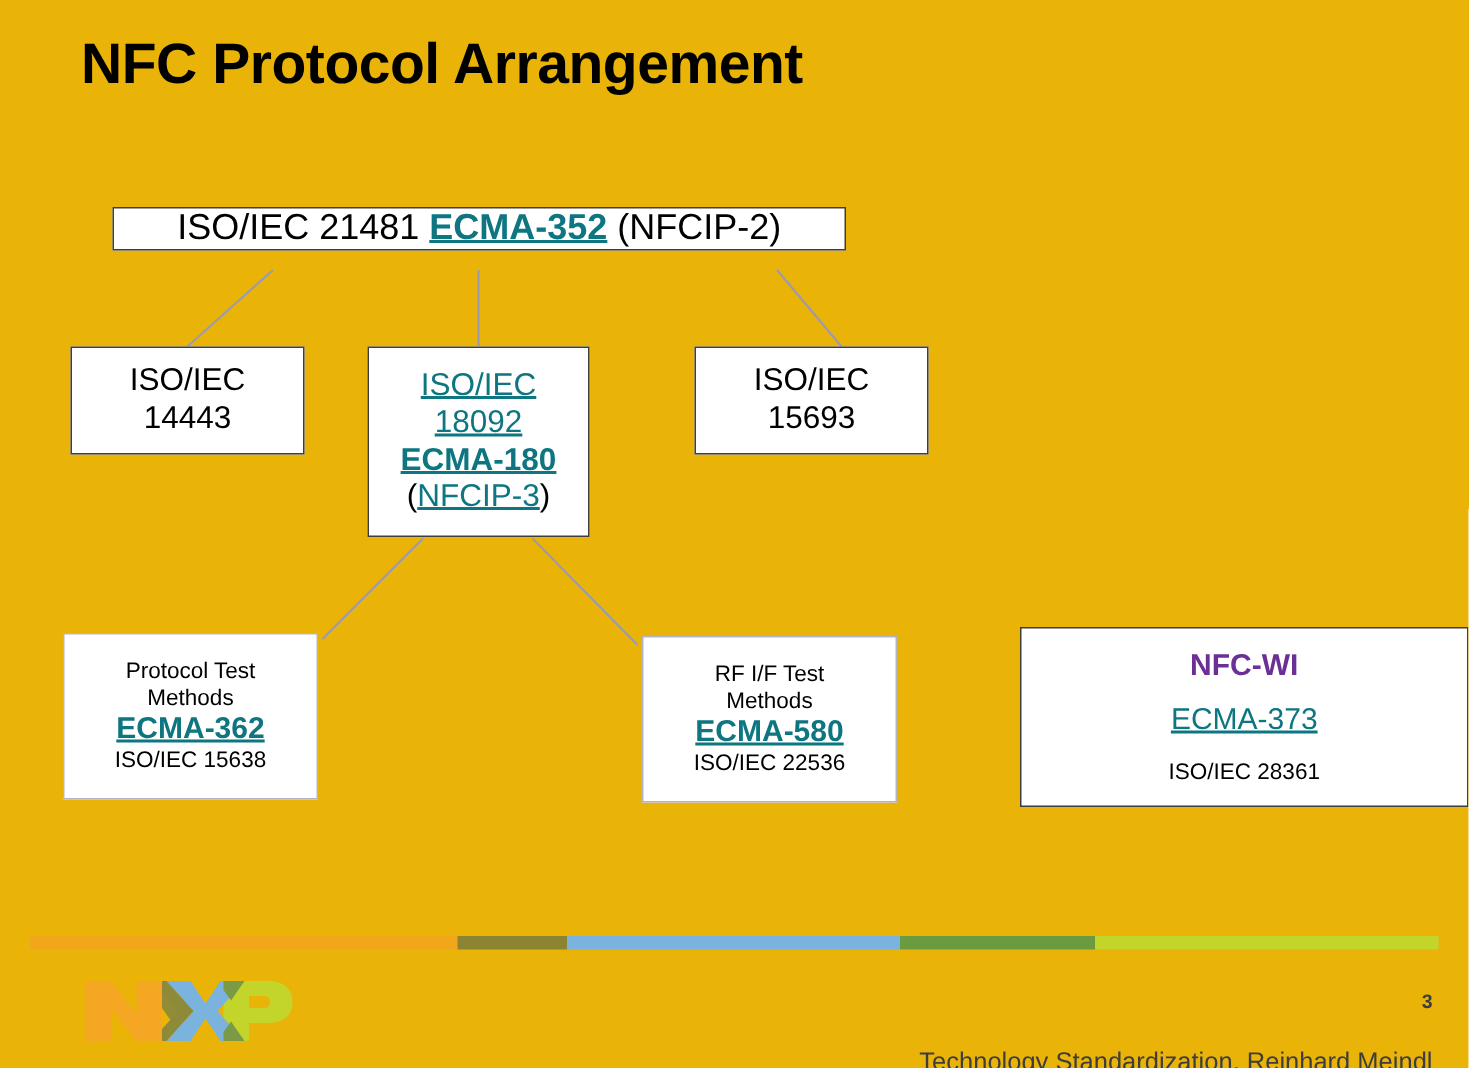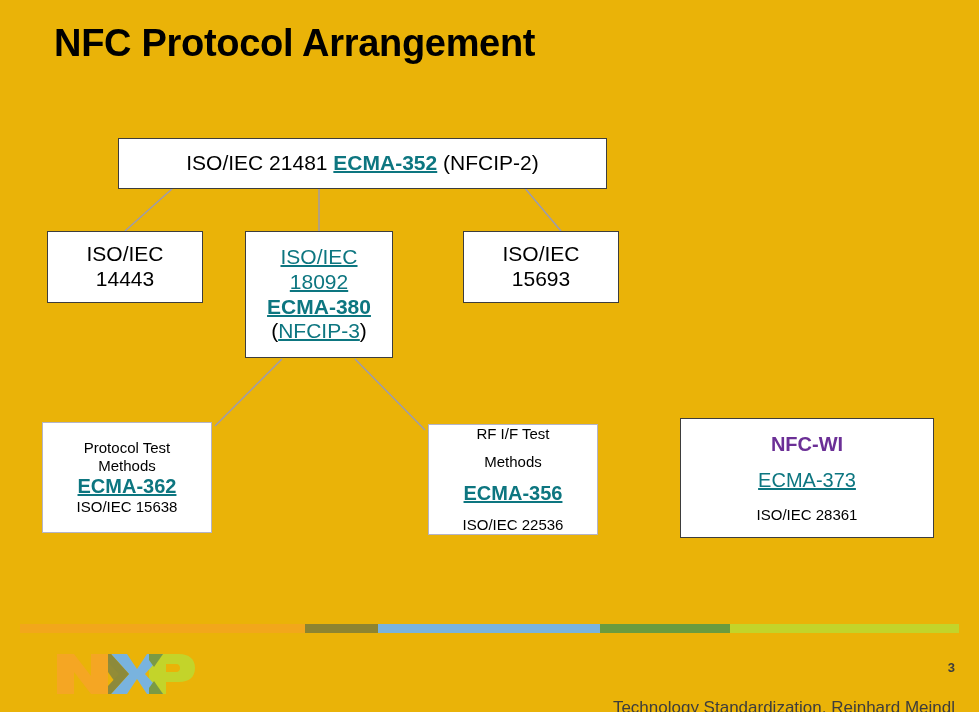--- a/index.html
+++ b/index.html
@@ -61,28 +61,28 @@
     border: 1.3px solid #b4b4c8;
   }
 
   .ln { display: block; white-space: nowrap; }
   .link       { color: #0d7680; text-decoration: underline; text-underline-offset: 1px; }
   .link-b     { color: #0d7680; font-weight: bold; text-decoration: underline; text-underline-offset: 1px; }
   .purple-b   { color: #6b2f96; font-weight: bold; }
   .blk        { color: #000000; }
 
   
-  #box-nfcip2  { left: 75px;  top: 138px; width: 489px; height: 51px;  font-size: 21px; margin-left: 43px; }
+  #box-nfcip2  { left: 75px;  top: 138px; width: 489px; height: 29px;  font-size: 24px; }
   #box-14443   { left: 47px;  top: 231px; width: 156px; height: 72px;  font-size: 21px; }
   #box-18092   { left: 245px; top: 231px; width: 148px; height: 127px; font-size: 21px; }
   #box-15693   { left: 463px; top: 231px; width: 156px; height: 72px;  font-size: 21px; }
   #box-msip    { left: 744px; top: 175px; width: 181px; height: 69px;  font-size: 20px; }
   #box-ptm     { left: 42px;  top: 422px; width: 170px; height: 111px; font-size: 15px; }
-  #box-rftm    { left: 428px; top: 424px; width: 170px; height: 111px; font-size: 15px; justify-content: space-between; }
-  #box-nfcwi   { left: 680px; top: 418px; width: 254px; height: 120px; font-size: 17px; }
+  #box-rftm    { left: 428px; top: 424px; width: 170px; height: 111px; font-size: 15px; }
+  #box-nfcwi   { left: 680px; top: 418px; width: 299px; height: 120px; font-size: 17px; }
 
   #box-msip .ln + .ln { margin-top: 11px; }
   #box-nfcwi .ln + .ln { margin-top: 13px; }
 
   .big-code  { font-size: 20px; }
   .small-iso { font-size: 15px; }
   #box-nfcwi .title-line { font-size: 20px; }
   #box-nfcwi .code-line  { font-size: 20px; }
   #box-nfcwi .small-iso  { font-size: 15px; }
 
@@ -150,41 +150,41 @@
     </div>
 
   <div class="box dark" id="box-14443">
       <span class="ln"><span class="blk">ISO/IEC</span></span>
       <span class="ln"><span class="blk">14443</span></span>
     </div>
 
   <div class="box dark" id="box-18092">
       <span class="ln"><span class="link">ISO/IEC</span></span>
       <span class="ln"><span class="link">18092</span></span>
-      <span class="ln"><span class="link-b">ECMA-380</span></span>
+      <span class="ln"><span class="link-b">ECMA-180</span></span>
       <span class="ln"><span class="blk">(</span><span class="link">NFCIP-3</span><span class="blk">)</span></span>
     </div>
 
   <div class="box dark" id="box-15693">
       <span class="ln"><span class="blk">ISO/IEC</span></span>
       <span class="ln"><span class="blk">15693</span></span>
     </div>
 
 
   <div class="box light" id="box-ptm">
       <span class="ln"><span class="blk">Protocol Test</span></span>
       <span class="ln"><span class="blk">Methods</span></span>
       <span class="ln"><span class="link-b big-code">ECMA-362</span></span>
       <span class="ln"><span class="blk small-iso">ISO/IEC 15638</span></span>
     </div>
 
   <div class="box light" id="box-rftm">
       <span class="ln"><span class="blk">RF I/F Test</span></span>
       <span class="ln"><span class="blk">Methods</span></span>
-      <span class="ln"><span class="link-b big-code">ECMA-356</span></span>
+      <span class="ln"><span class="link-b big-code">ECMA-580</span></span>
       <span class="ln"><span class="blk small-iso">ISO/IEC 22536</span></span>
     </div>
 
   <div class="box dark" id="box-nfcwi">
       <span class="ln title-line"><span class="purple-b">NFC-WI</span></span>
       <span class="ln code-line"><span class="link">ECMA-373</span></span>
       <span class="ln small-iso"><span class="blk small-iso">ISO/IEC 28361</span></span>
     </div>
 
   <div id="colorbar">

